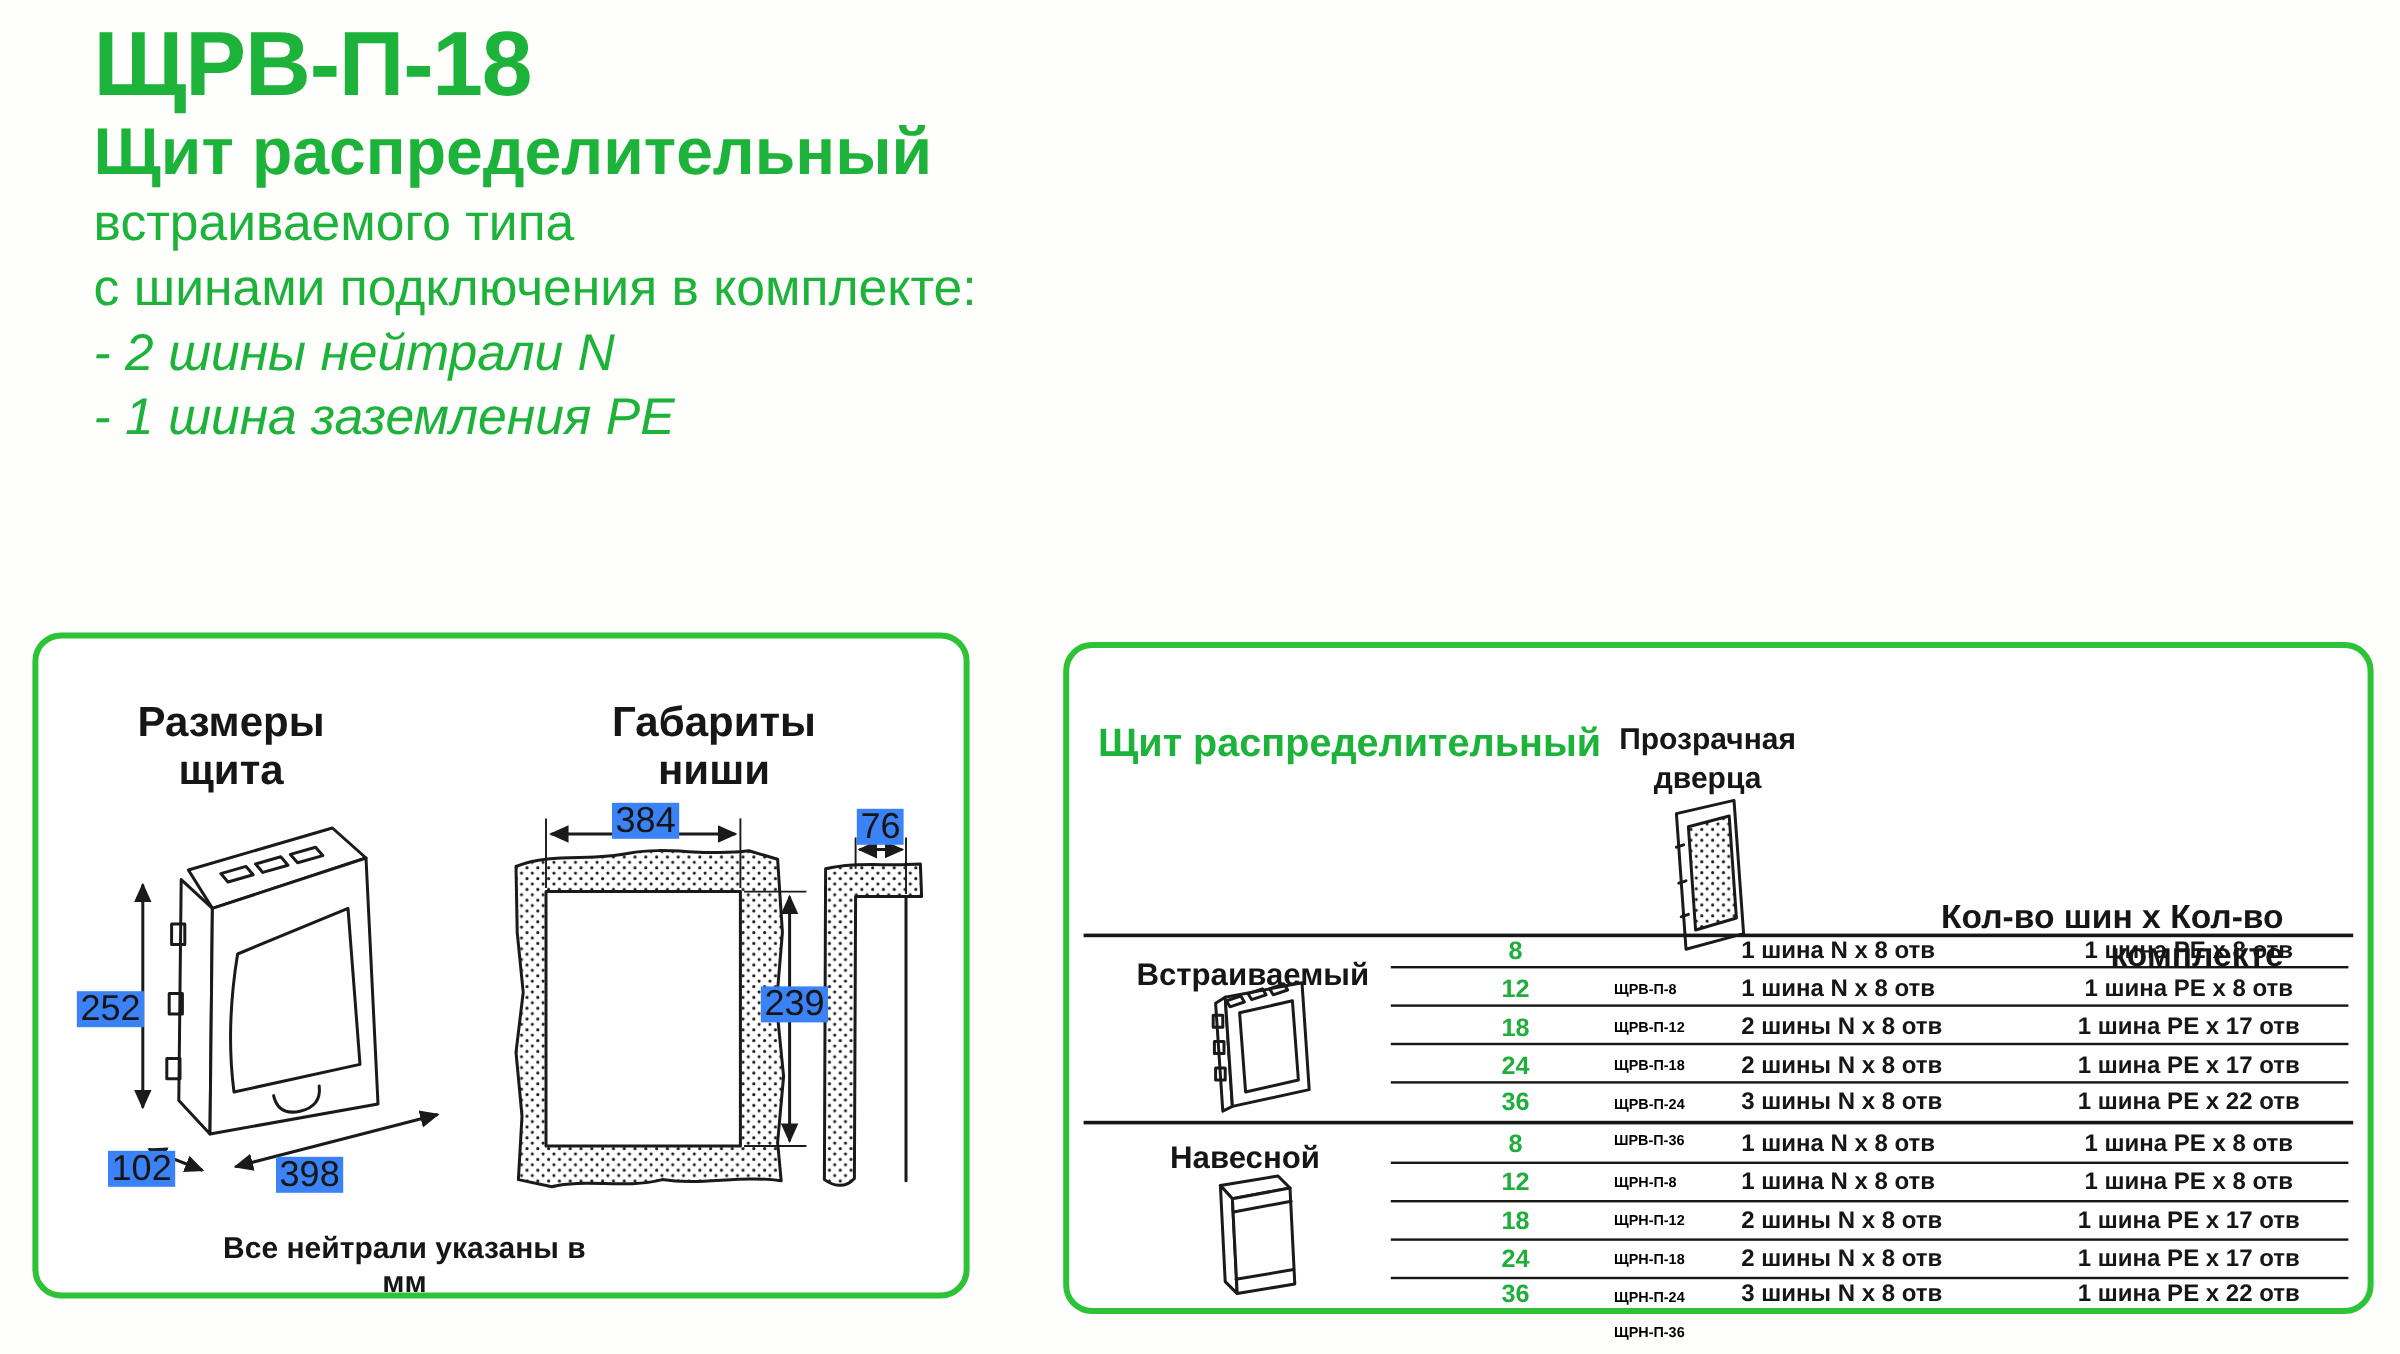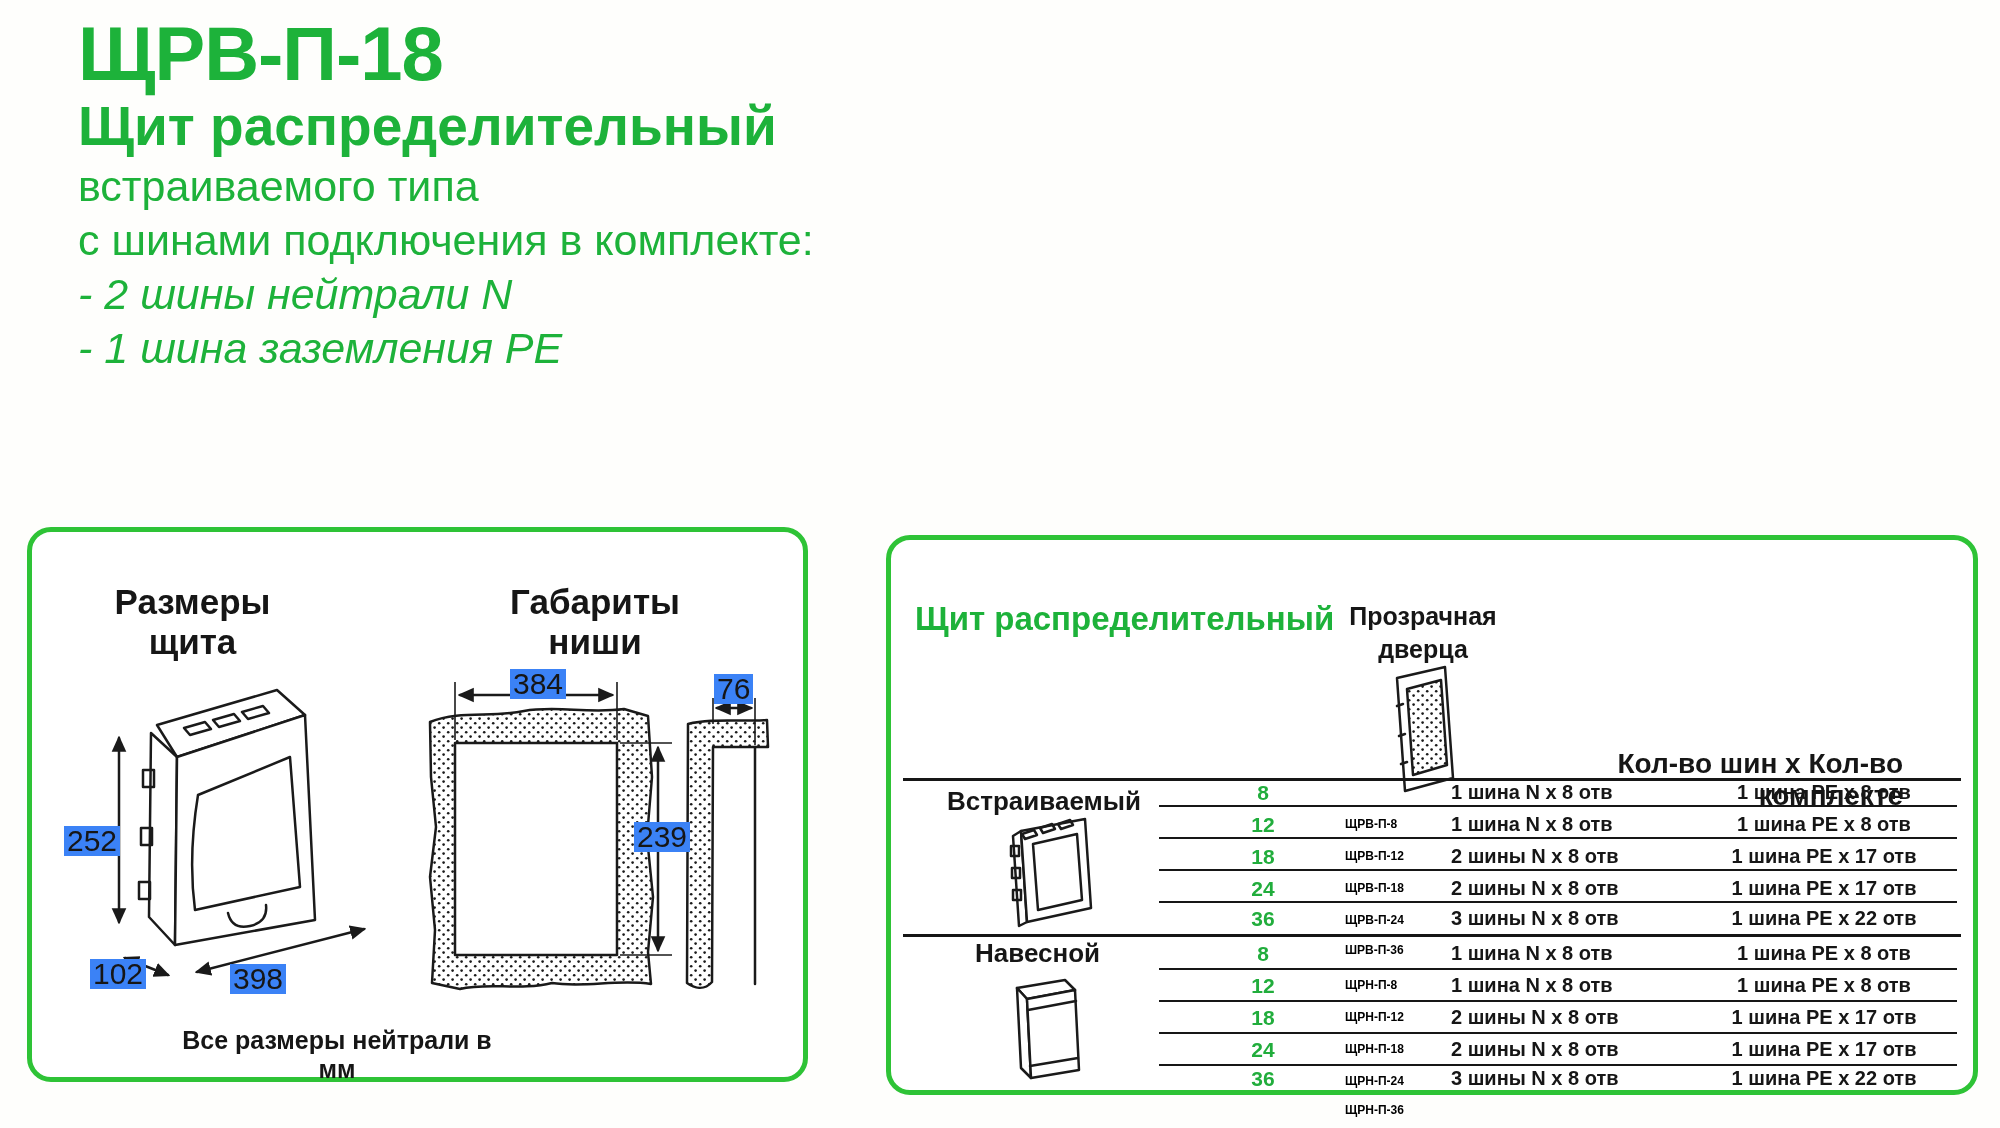--- a/index.html
+++ b/index.html
@@ -43,21 +43,21 @@
     font-size:25px;font-weight:600;color:#161616;line-height:33px;
   }
   .cols-header{
     position:absolute;left:600px;width:412px;top:208px;text-align:right;
     font-size:28px;font-weight:600;color:#161616;
   }
   .hline{position:absolute;background:#161616;}
   .full-line{left:12px;width:1058px;height:3px;}
   .row-line{left:268px;width:798px;height:2px;}
   .section-label{
-    position:absolute;font-size:26px;font-weight:600;color:#161616;
+    position:absolute;font-size:26px;font-weight:600;color:#161616;margin-top:11px;
   }
   .trow{position:absolute;left:0;width:1092px;height:26px;}
   .trow .num{
     position:absolute;left:340px;width:64px;text-align:center;
     font-size:21px;font-weight:bold;color:#21ad3c;
   }
   .trow .model{
     position:absolute;left:454px;width:180px;text-align:left;
     font-size:12px;font-weight:600;color:#000000;margin-top:36px;
   }
@@ -157,21 +157,21 @@
     </g>
   </svg>
 
   <span class="dim" style="left:32px;top:294px;">252</span>
   <span class="dim" style="left:58px;top:427px;">102</span>
   <span class="dim" style="left:198px;top:432px;">398</span>
   <span class="dim" style="left:478px;top:137px;">384</span>
   <span class="dim" style="left:602px;top:290px;">239</span>
   <span class="dim" style="left:682px;top:142px;">76</span>
 
-  <div class="caption">Все размеры нейтрали в мм</div>
+  <div class="caption">Все нейтрали указаны в мм</div>
 </div>
 
 <div id="catalog-box" class="gbox">
 
   <div class="cat-heading">Щит распределительный</div>
 
   <div class="door-label">
     <div>Прозрачная</div>
     <div>дверца</div>
   </div>

